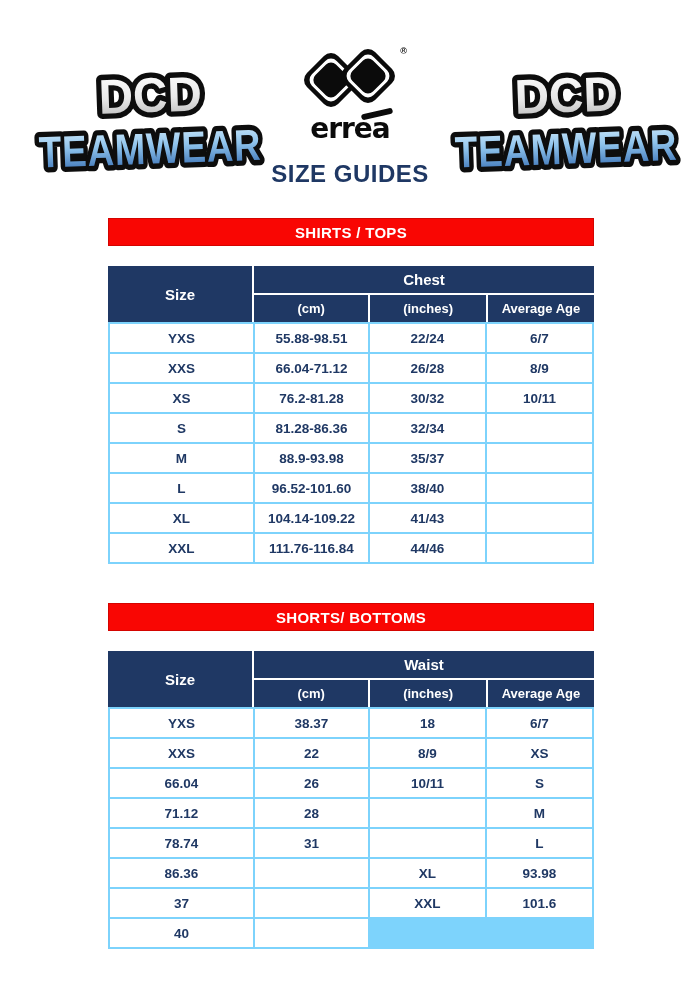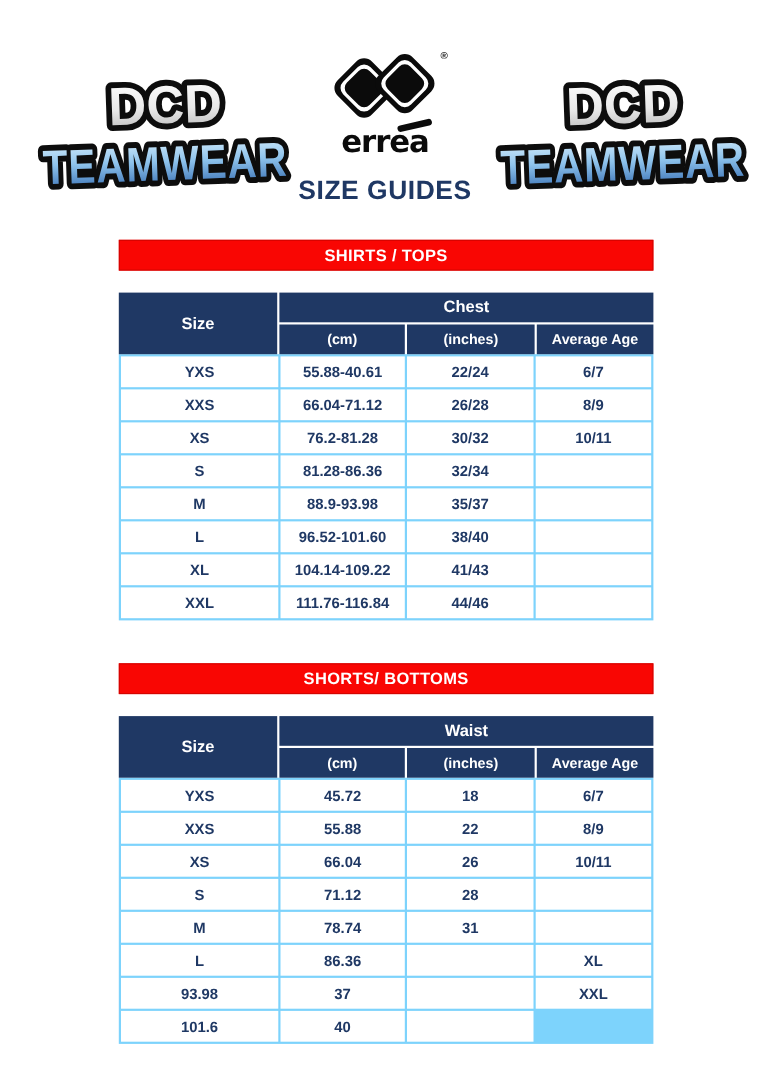--- a/index.html
+++ b/index.html
@@ -136,21 +136,21 @@
     </div>
     <div class="thead">
       <div class="hc size">Size</div>
       <div class="hc measure">Chest</div>
       <div class="hc sub">(cm)</div>
       <div class="hc sub">(inches)</div>
       <div class="hc sub">Average Age</div>
     </div>
     <div class="tbody">
       <div class="bc">YXS</div>
-      <div class="bc">55.88-40.61</div>
+      <div class="bc">55.88-98.51</div>
       <div class="bc">22/24</div>
       <div class="bc">6/7</div>
 
       <div class="bc">XXS</div>
       <div class="bc">66.04-71.12</div>
       <div class="bc">26/28</div>
       <div class="bc">8/9</div>
 
       <div class="bc">XS</div>
       <div class="bc">76.2-81.28</div>
@@ -190,26 +190,25 @@
     </div>
     <div class="thead">
       <div class="hc size">Size</div>
       <div class="hc measure">Waist</div>
       <div class="hc sub">(cm)</div>
       <div class="hc sub">(inches)</div>
       <div class="hc sub">Average Age</div>
     </div>
     <div class="tbody">
       <div class="bc">YXS</div>
-      <div class="bc">45.72</div>
+      <div class="bc">38.37</div>
       <div class="bc">18</div>
       <div class="bc">6/7</div>
 
       <div class="bc">XXS</div>
-      <div class="bc">55.88</div>
       <div class="bc">22</div>
       <div class="bc">8/9</div>
 
       <div class="bc">XS</div>
       <div class="bc">66.04</div>
       <div class="bc">26</div>
       <div class="bc">10/11</div>
 
       <div class="bc">S</div>
       <div class="bc">71.12</div>

